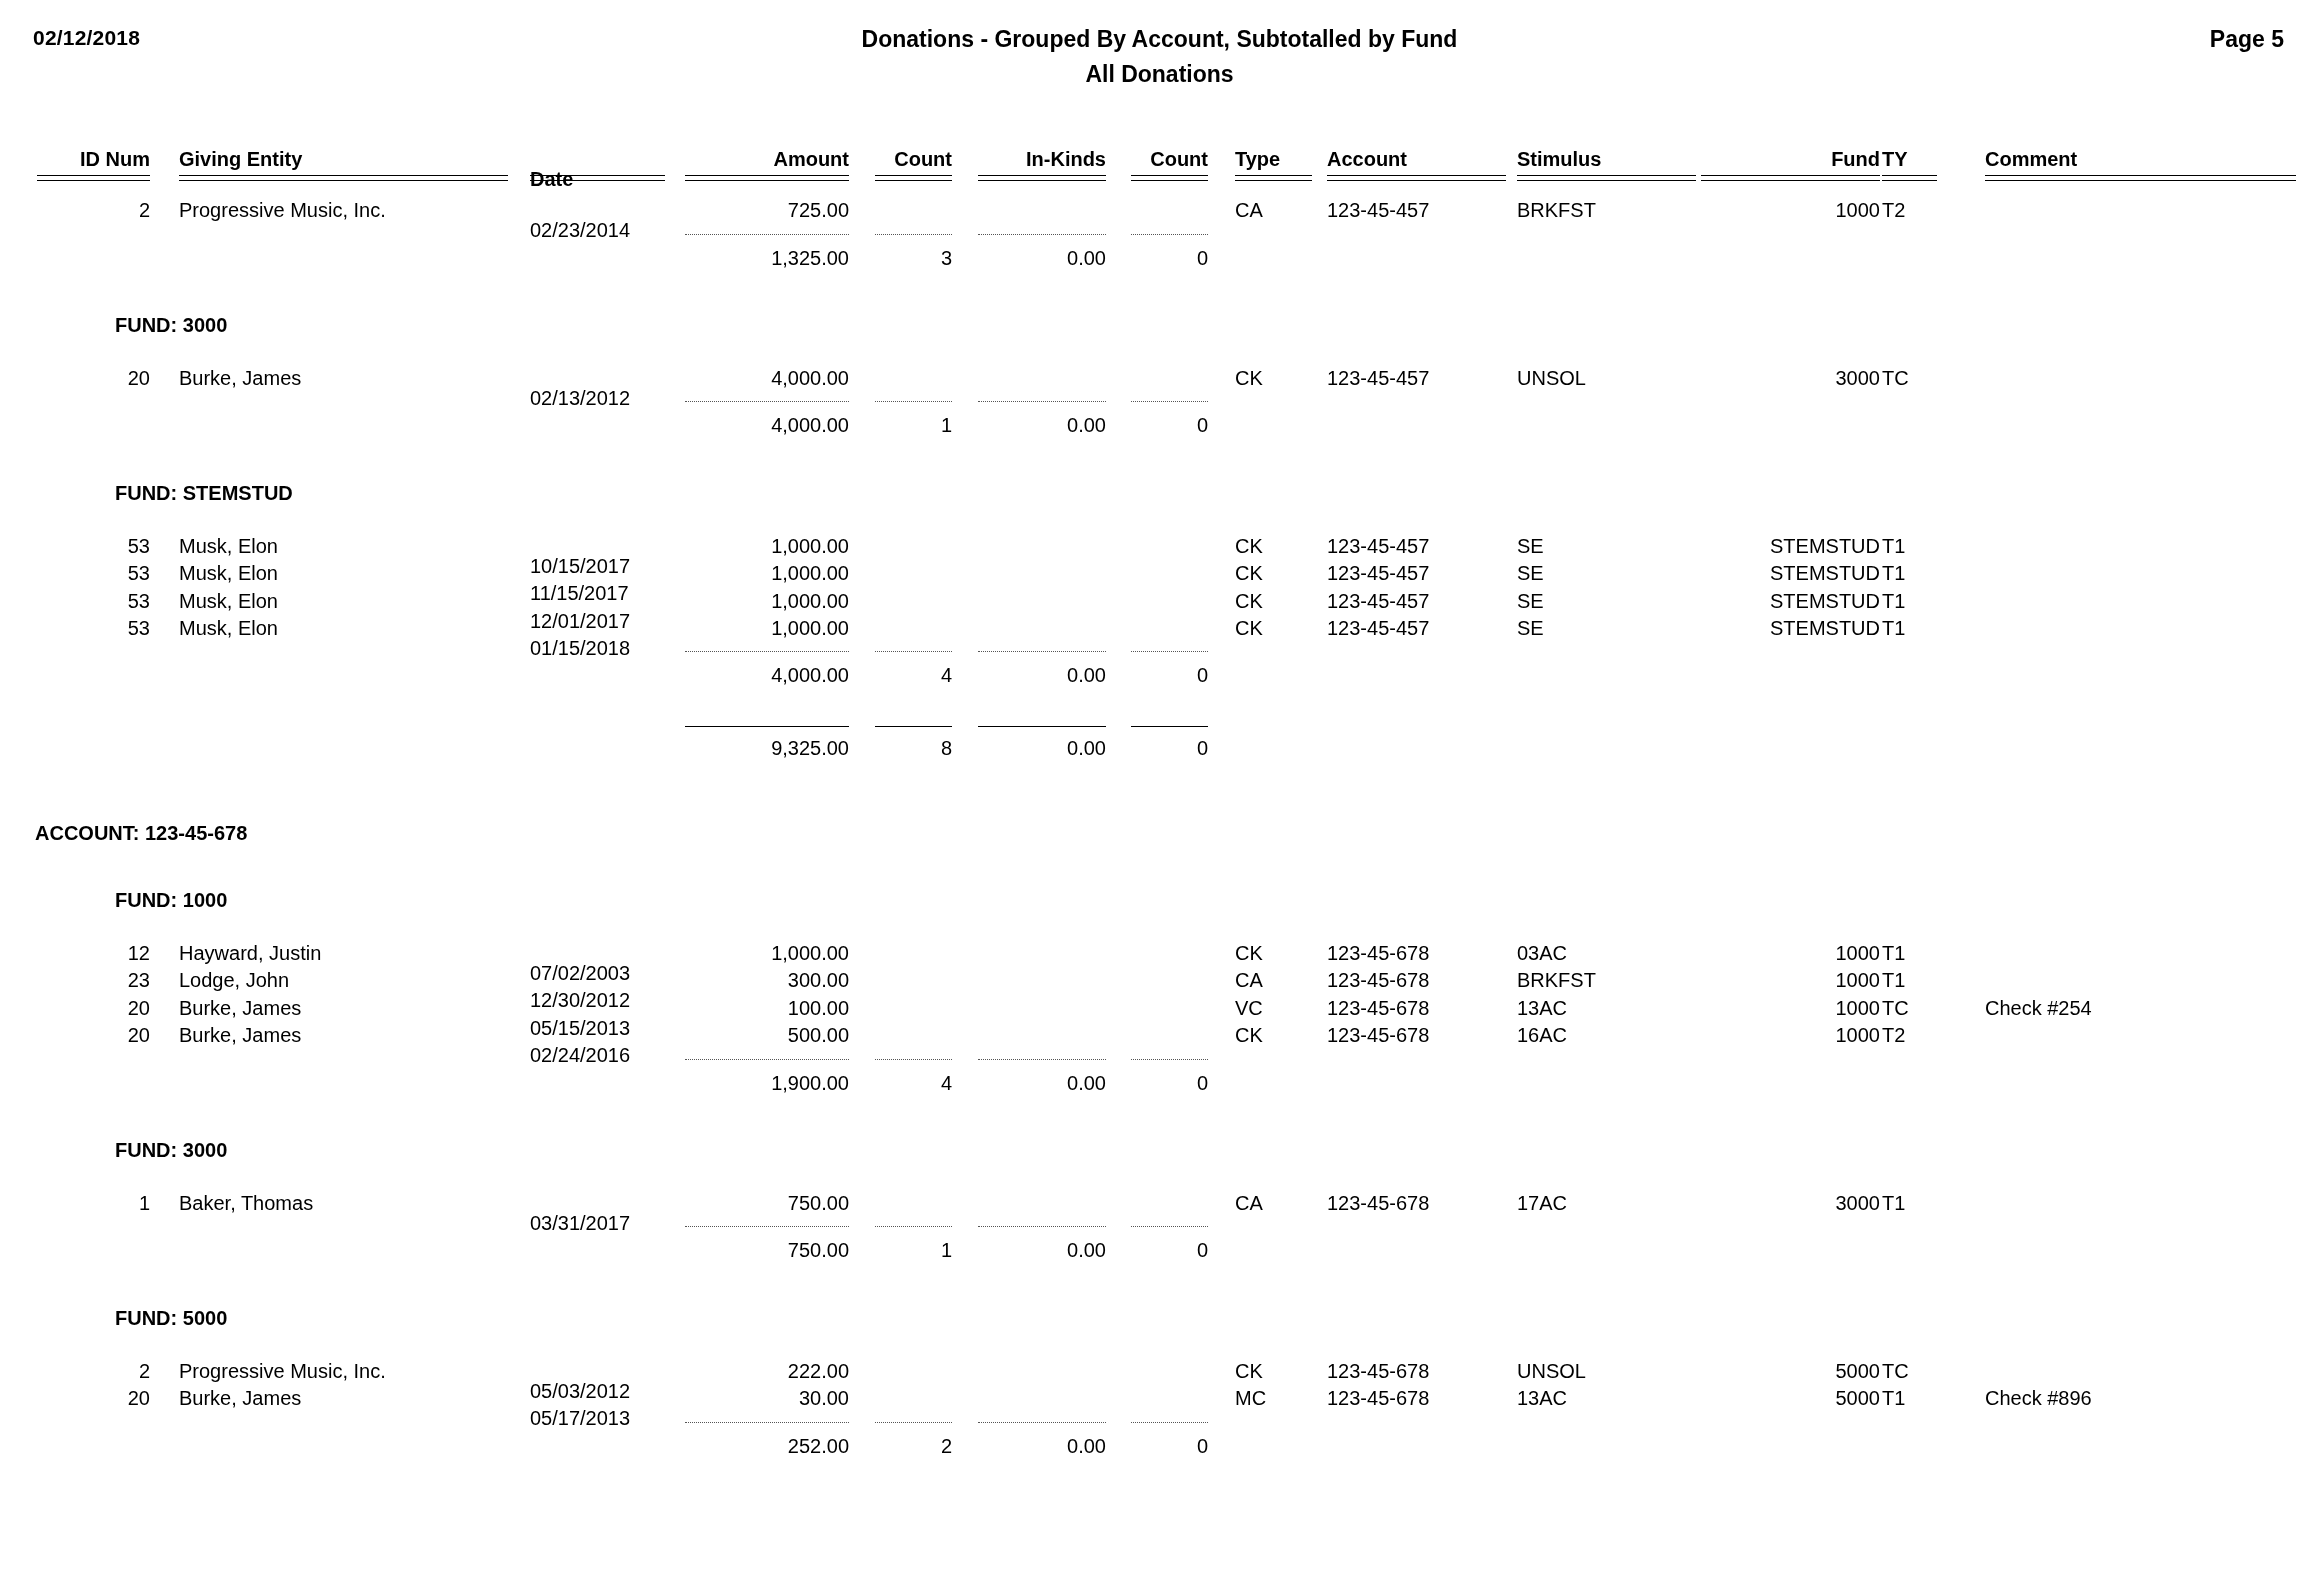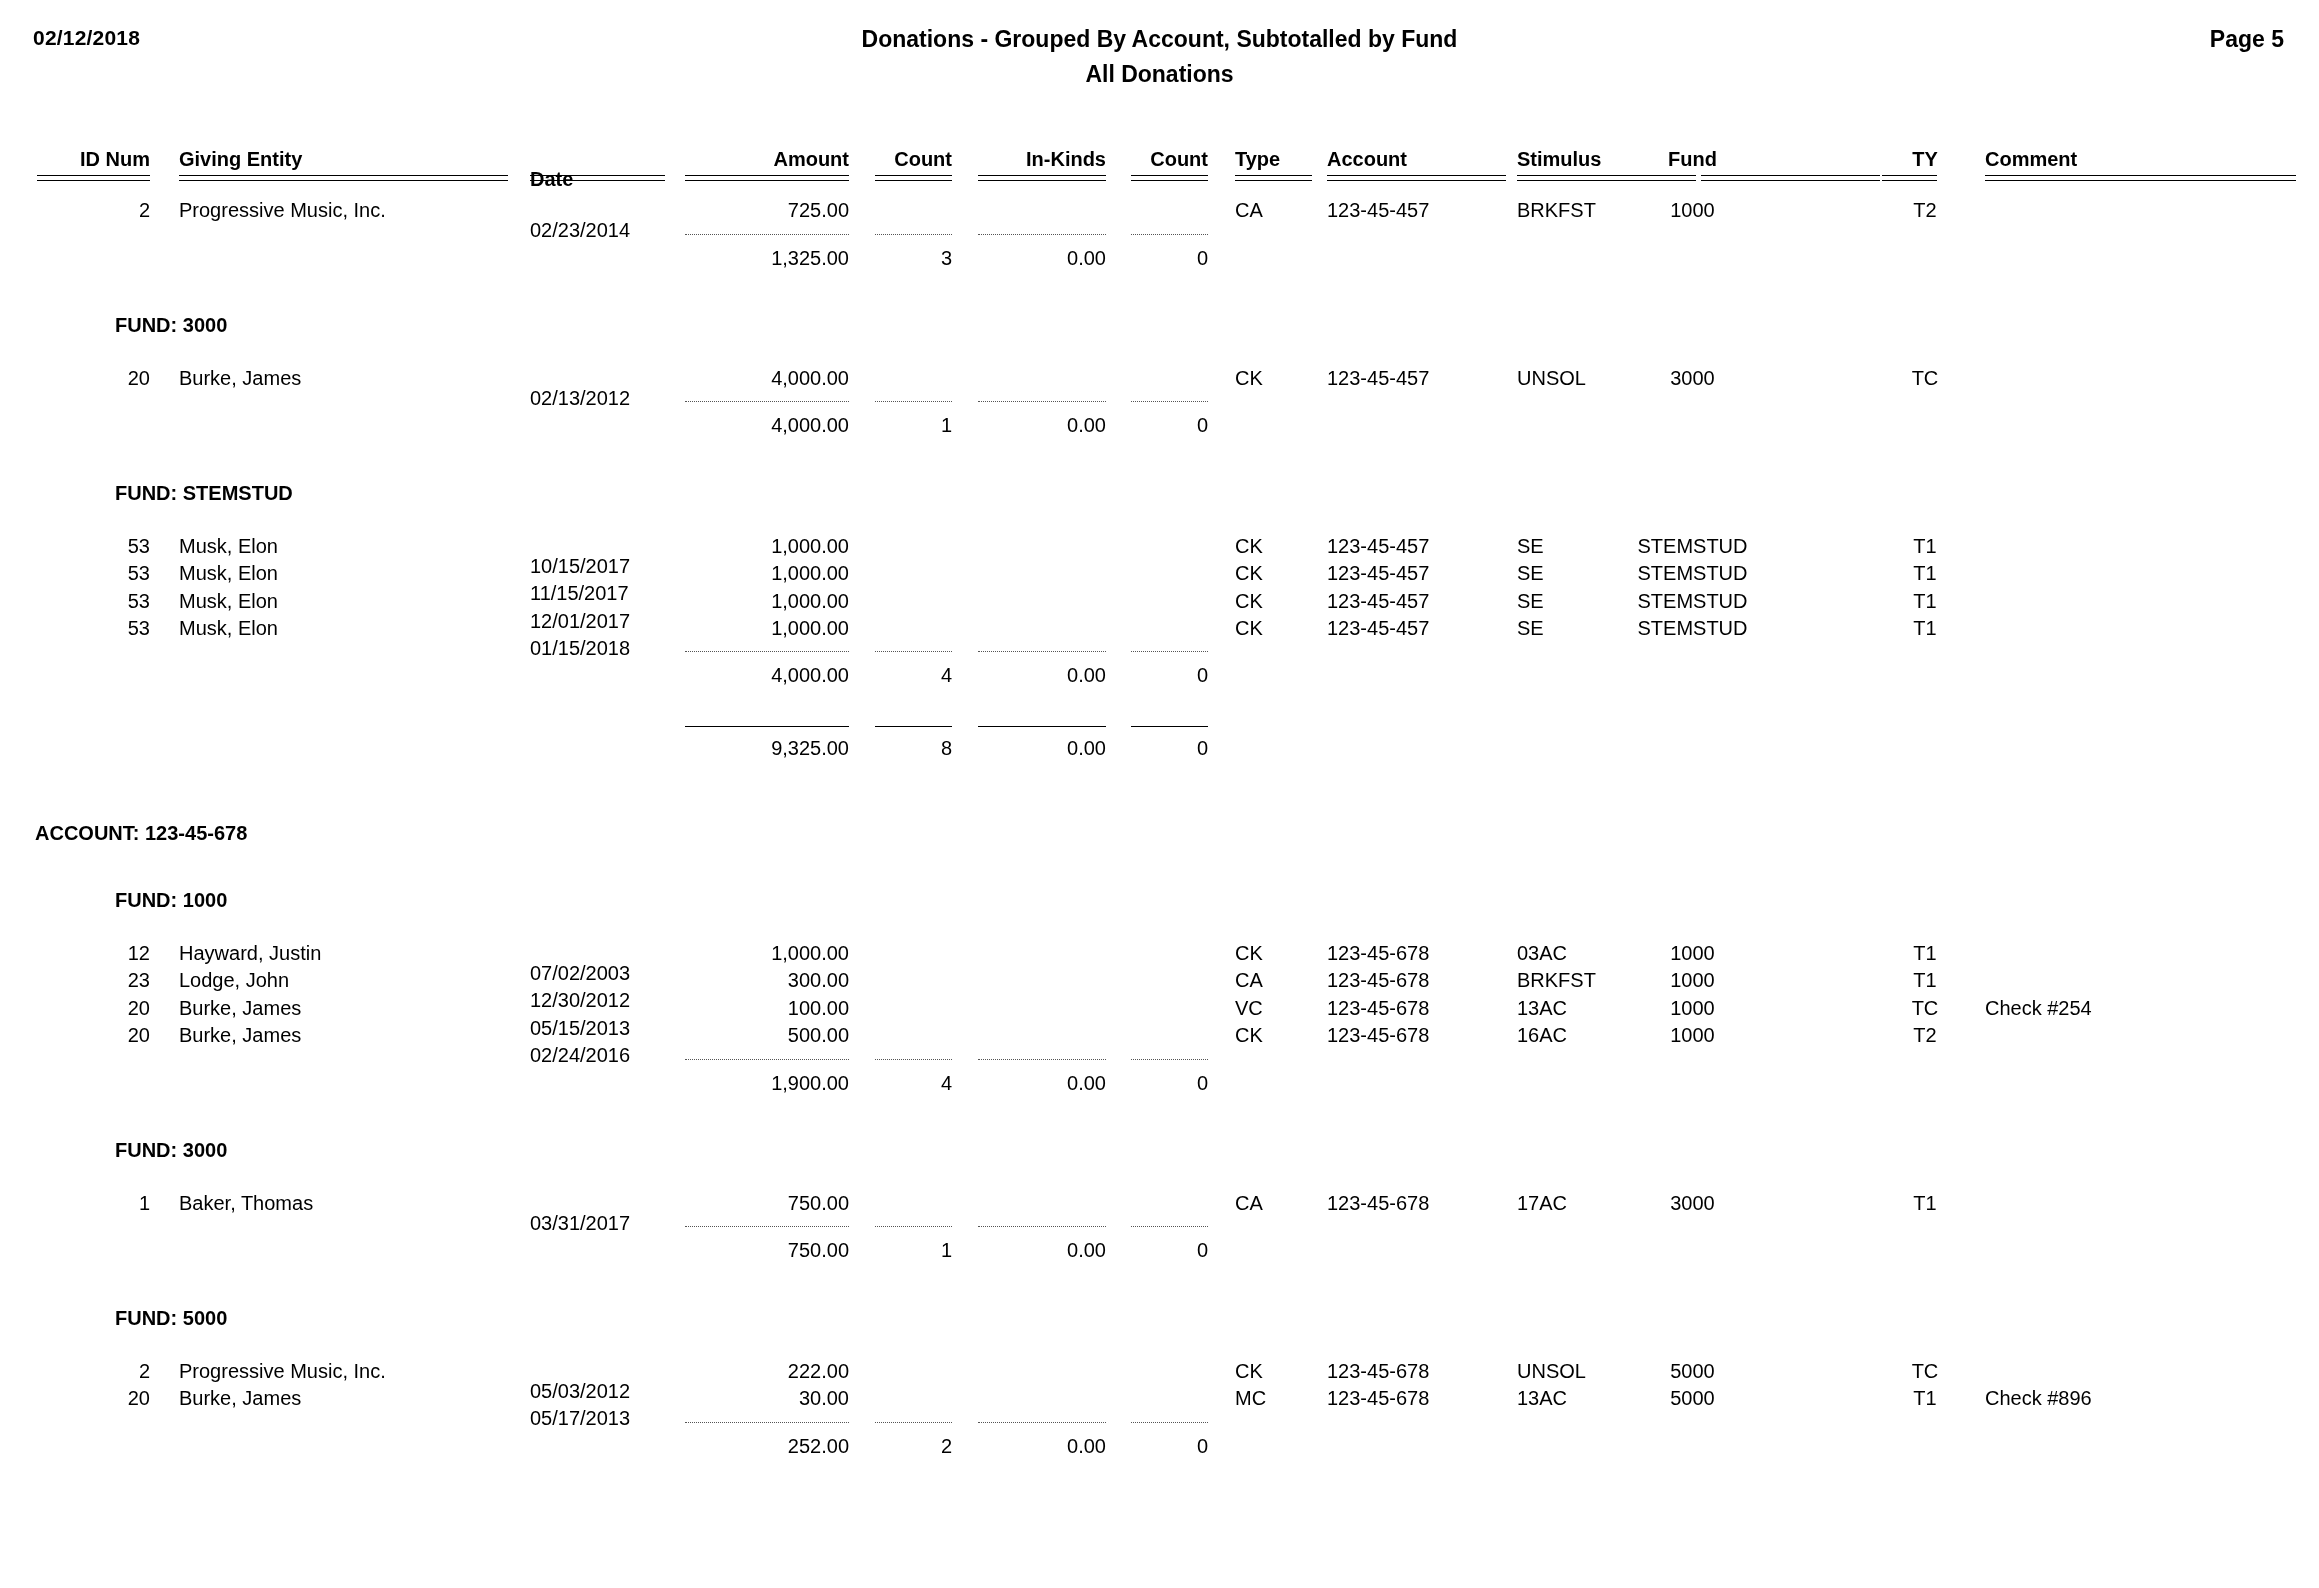--- a/index.html
+++ b/index.html
@@ -80,22 +80,22 @@
   .c-id       { left: 37px;   width: 113px; text-align: right; }
   .c-entity   { left: 179px;  width: 329px; text-align: left; }
   .c-date     { left: 530px;  width: 135px; text-align: left; margin-top: 20px; }
   .c-amount   { left: 685px;  width: 164px; text-align: right; }
   .c-count1   { left: 875px;  width: 77px;  text-align: right; }
   .c-inkinds  { left: 978px; width: 128px; text-align: right; }
   .c-count2   { left: 1131px; width: 77px;  text-align: right; }
   .c-type     { left: 1235px; width: 77px;  text-align: left; }
   .c-account  { left: 1327px; width: 179px; text-align: left; }
   .c-stimulus { left: 1517px; width: 179px; text-align: left; }
-  .c-fund     { left: 1603px; width: 179px; text-align: center; }
-  .c-ty       { left: 1882px; width: 86px;  text-align: center; }
+  .c-fund     { left: 1701px; width: 179px; text-align: right; }
+  .c-ty       { left: 1882px; width: 86px;  text-align: left; }
   .c-comment  { left: 1985px; width: 311px; text-align: left; }
 
   
   .hdr-rule-row {
     position: relative;
     height: 11px;
   }
   .hdr-rule {
     position: absolute;
     top: 1.8px;

